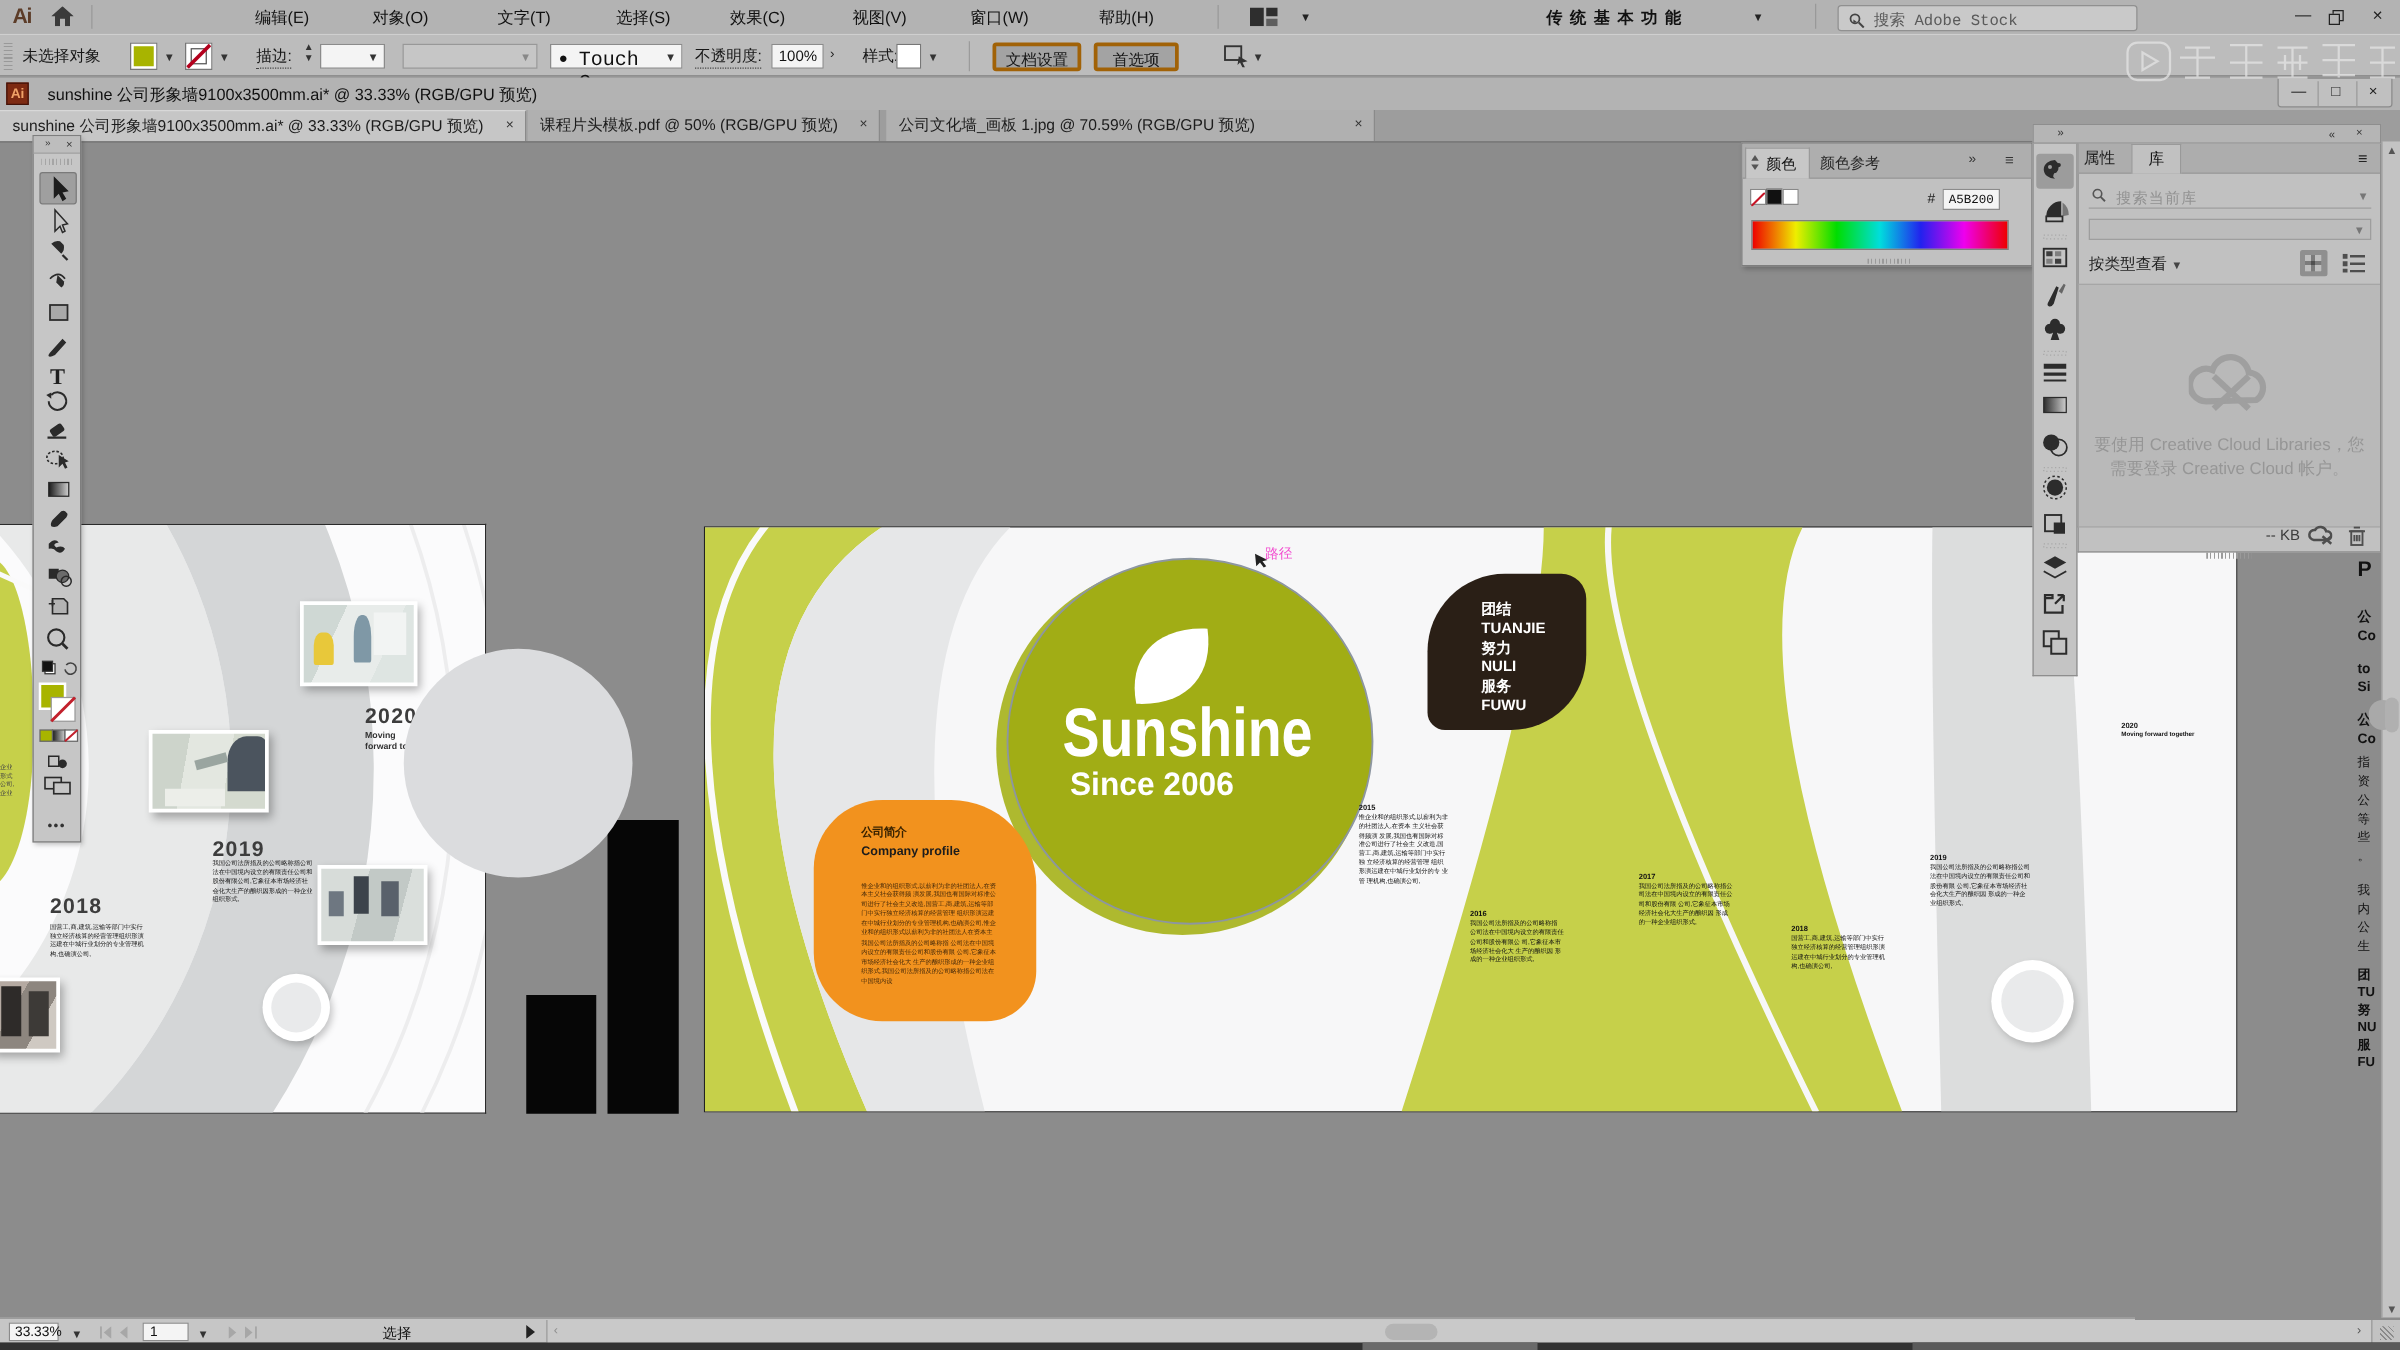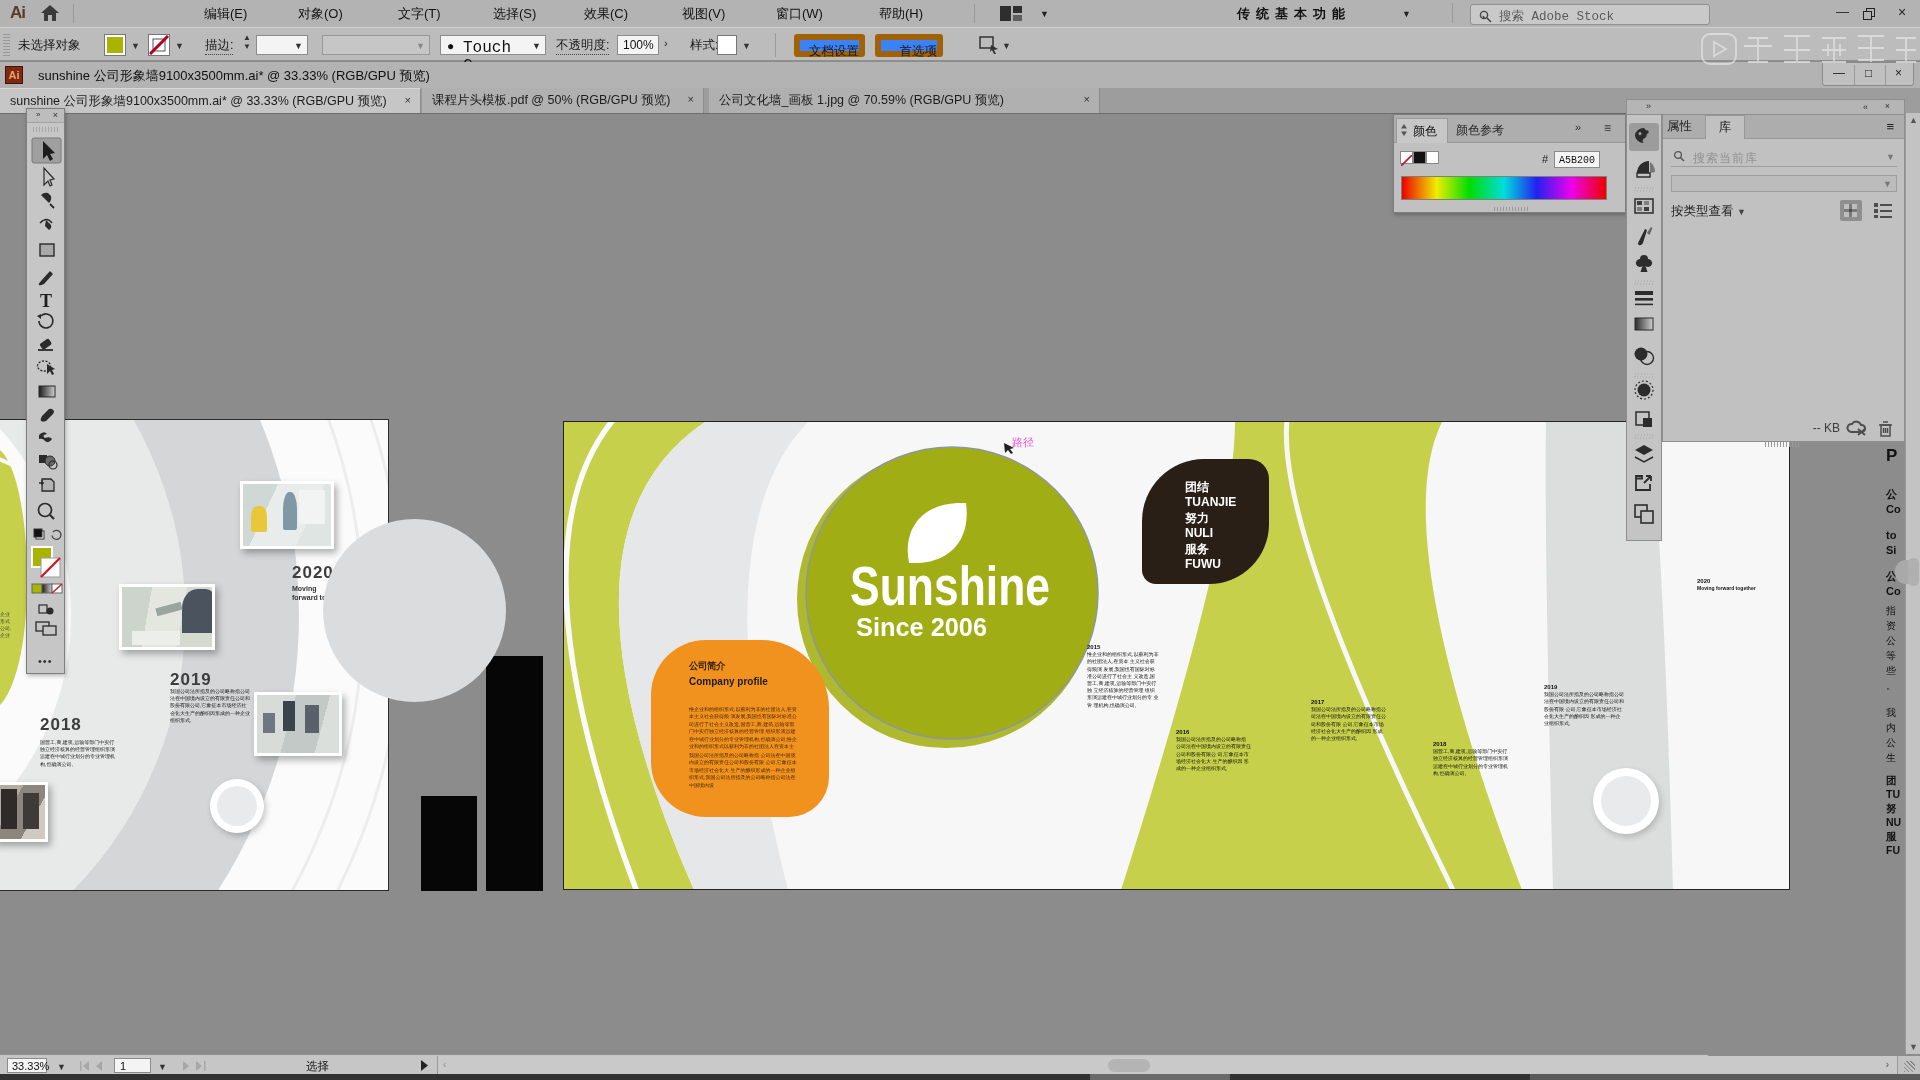--- a/index.html
+++ b/index.html
@@ -7,21 +7,21 @@
   body { font-family:"Liberation Sans",sans-serif; background:#8c8c8c; position:relative; }
   .abs { position:absolute; }
   
   #menubar { left:0; top:0; width:1920px; height:27px; background:#b3b3b3; color:#111; font-size:13px; }
   #ctrlbar { left:0; top:27px; width:1920px; height:34px; background:#bcbcbc; border-top:1px solid #cfcfcf; border-bottom:1px solid #8f8f8f; font-size:12.5px; color:#161616; }
   #titlebar { left:0; top:62px; width:1920px; height:26px; background:#b3b3b3; font-size:13px; color:#101010; }
   #tabbar { left:0; top:88px; width:1920px; height:25px; background:#9d9d9d; font-size:12.5px; color:#1c1c1c; }
   .tab { position:absolute; top:0; height:25px; border-right:1px solid #8a8a8a; padding:4px 8px 0 10px; white-space:nowrap; overflow:hidden; }
   .menuitem { position:absolute; top:5px; }
   .vline { position:absolute; width:1px; background:#999; }
-  .btn { position:absolute; background:#3b82f6; border:6px solid #a16207; border-radius:3px; text-align:right; }
+  .btn { position:absolute; background:#a3a3a3; border:3px solid #a16207; border-radius:3px; text-align:center; }
   .whitefield { position:absolute; background:#f4f4f4; border:1px solid #8b8b8b; color:#111; }
   .ddarrow { position:absolute; color:#333; font-size:9px; }
   
   #canvas { left:0; top:113px; width:1920px; height:941px; background:#8c8c8c; overflow:hidden; }
   
   .panel { position:absolute; background:#c1c1c1; border:1px solid #7e7e7e; box-shadow:1px 2px 4px rgba(0,0,0,.25); }
   
   #statusbar { left:0; top:1054px; width:1708px; height:20px; background:#c6c6c6; border-top:1px solid #909090; font-size:11.5px; color:#111; }
   #darkstrip { left:0; top:1074px; width:1920px; height:6px; background:#323232; }
 </style>
@@ -421,20 +421,30 @@
     <svg style="position:absolute;right:12px;top:88px;" width="18" height="15" viewBox="0 0 18 15">
         <g fill="#4e4e4e">
           <rect x="0" y="0" width="4" height="4"></rect>
           <rect x="6" y="1" width="12" height="2"></rect>
           <rect x="0" y="6" width="4" height="4"></rect>
           <rect x="6" y="7" width="12" height="2"></rect>
           <rect x="0" y="12" width="4" height="4"></rect>
           <rect x="6" y="13" width="12" height="2"></rect>
         </g>
       </svg>
+    <div style="position:absolute;left:0px;top:112px;width:100%;height:195px;background:#b9b9b9;border-top:1px solid #a6a6a6;border-bottom:1px solid #a6a6a6;">
+      <svg style="position:absolute;left:88px;top:55px;" width="68" height="52" viewBox="0 0 68 52">
+        <g fill="none" stroke="#9f9f9f" stroke-width="5">
+          <path d="M14,38 a13,13 0 1 1 5,-25 a15,15 0 0 1 29,2 a12,12 0 0 1 6,22 z"></path>
+          <line x1="20" y1="18" x2="48" y2="44"></line>
+            <line x1="48" y1="18" x2="20" y2="44"></line>
+        </g>
+      </svg>
+      <div style="position:absolute;left:0;top:118px;width:100%;text-align:center;font-size:13.5px;color:#969696;line-height:19px;">要使用 Creative Cloud Libraries，您<br>需要登录 Creative Cloud 帐户。</div>
+    </div>
     <div style="position:absolute;right:64px;bottom:6px;font-size:12px;color:#3c3c3c;">-- KB</div>
     <svg style="position:absolute;right:38px;bottom:5px;" width="20" height="16" viewBox="0 0 20 16">
         <g fill="none" stroke="#4e4e4e" stroke-width="2">
           <path d="M5,12 a4,4 0 1 1 1,-8 a5,5 0 0 1 9,1 a3.5,3.5 0 0 1 1,7 z"></path>
         </g>
         <line x1="12" y1="9" x2="19" y2="15" stroke="#4e4e4e" stroke-width="2"></line>
         <line x1="19" y1="9" x2="12" y2="15" stroke="#4e4e4e" stroke-width="2"></line>
       </svg>
     <svg style="position:absolute;right:12px;bottom:4px;" width="13" height="16" viewBox="0 0 13 16">
         <g fill="none" stroke="#4e4e4e" stroke-width="1.5">

